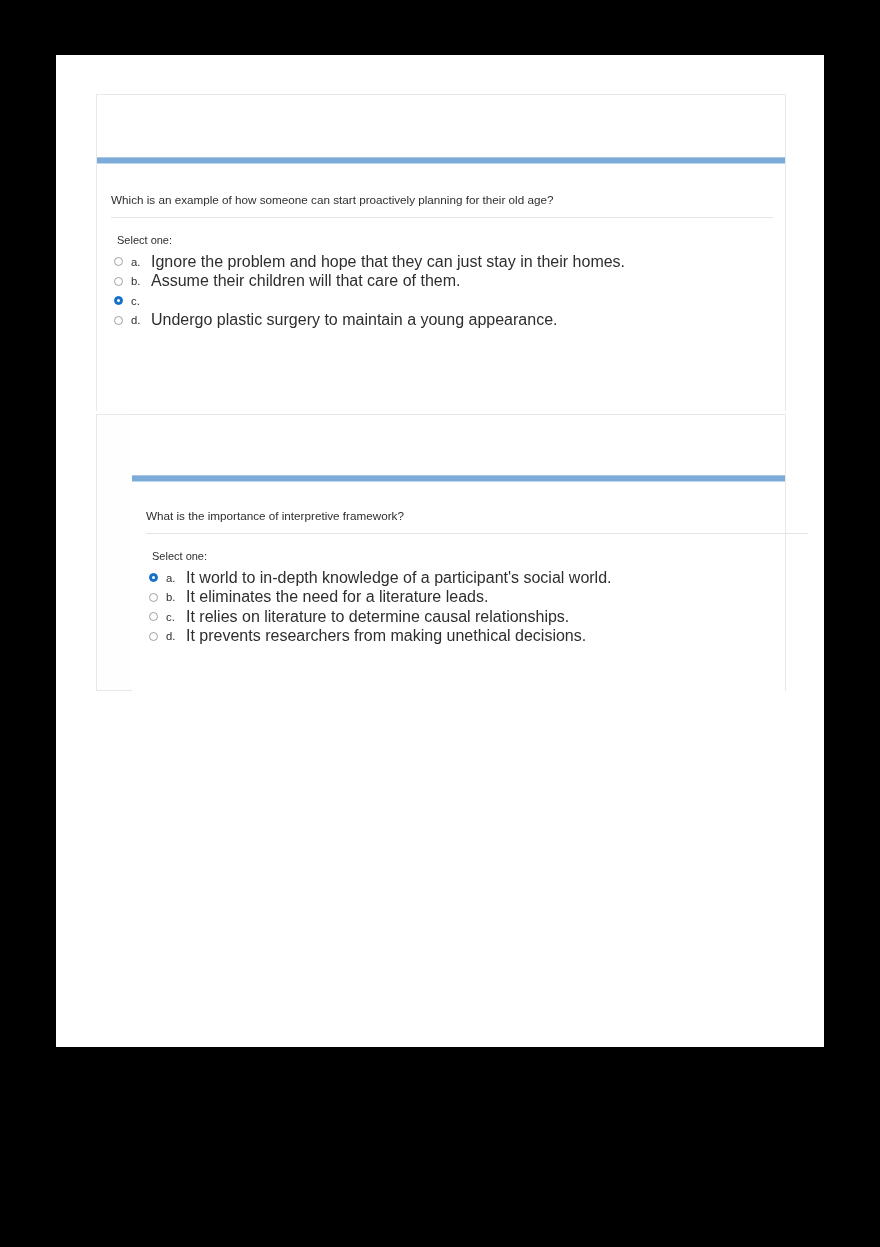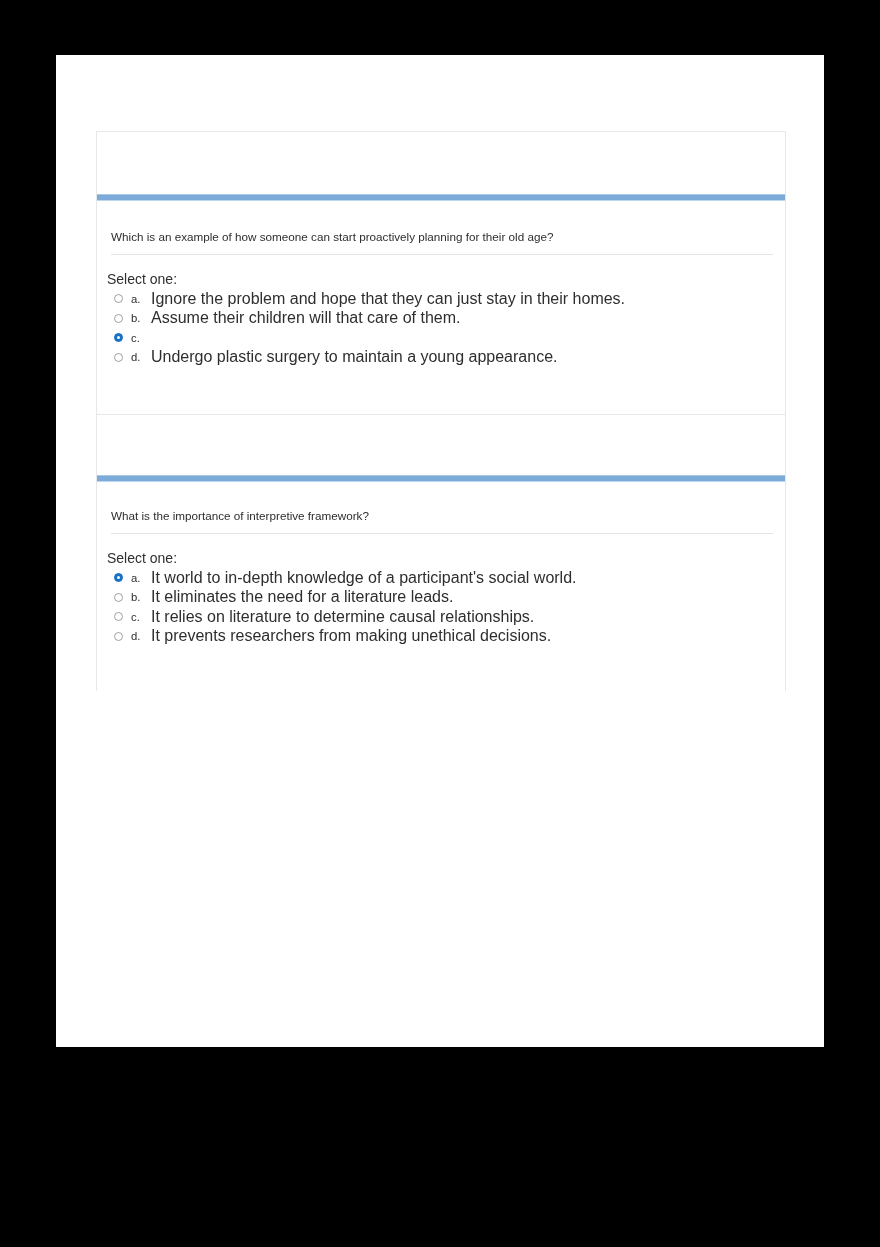--- a/index.html
+++ b/index.html
@@ -28,26 +28,26 @@
     left: 40px;
     width: 690px;
     background: #fefefe;
     border: 1px solid #e8e8e8;
     box-sizing: border-box;
   }
 
   .quiz-card.card-1 {
     top: 39px;
     height: 317px;
-    margin-top: 37px;
   }
 
   .quiz-card.card-2 {
     top: 359px;
     height: 277px;
+    padding-left: 35px;
   }
 
   .card-header {
     position: relative;
     background: #ffffff;
   }
 
   .card-1 .card-header { height: 62px; }
   .card-2 .card-header { height: 60px; }
 
@@ -93,22 +93,22 @@
     width: 662px;
     height: 1px;
     background: #e4e4e4;
   }
 
   .card-1 .question-rule { top: 53px; }
   .card-2 .question-rule { top: 51px; }
 
   .select-one-label {
     position: absolute;
-    left: 10px;
-    font-size: 14px;
+    left: 20px;
+    font-size: 11px;
     color: #2e2e2e;
     white-space: nowrap;
   }
 
   .card-1 .select-one-label { top: 70px; }
   .card-2 .select-one-label { top: 68px; }
 
   .answer-list {
     position: absolute;
     left: 14px;

